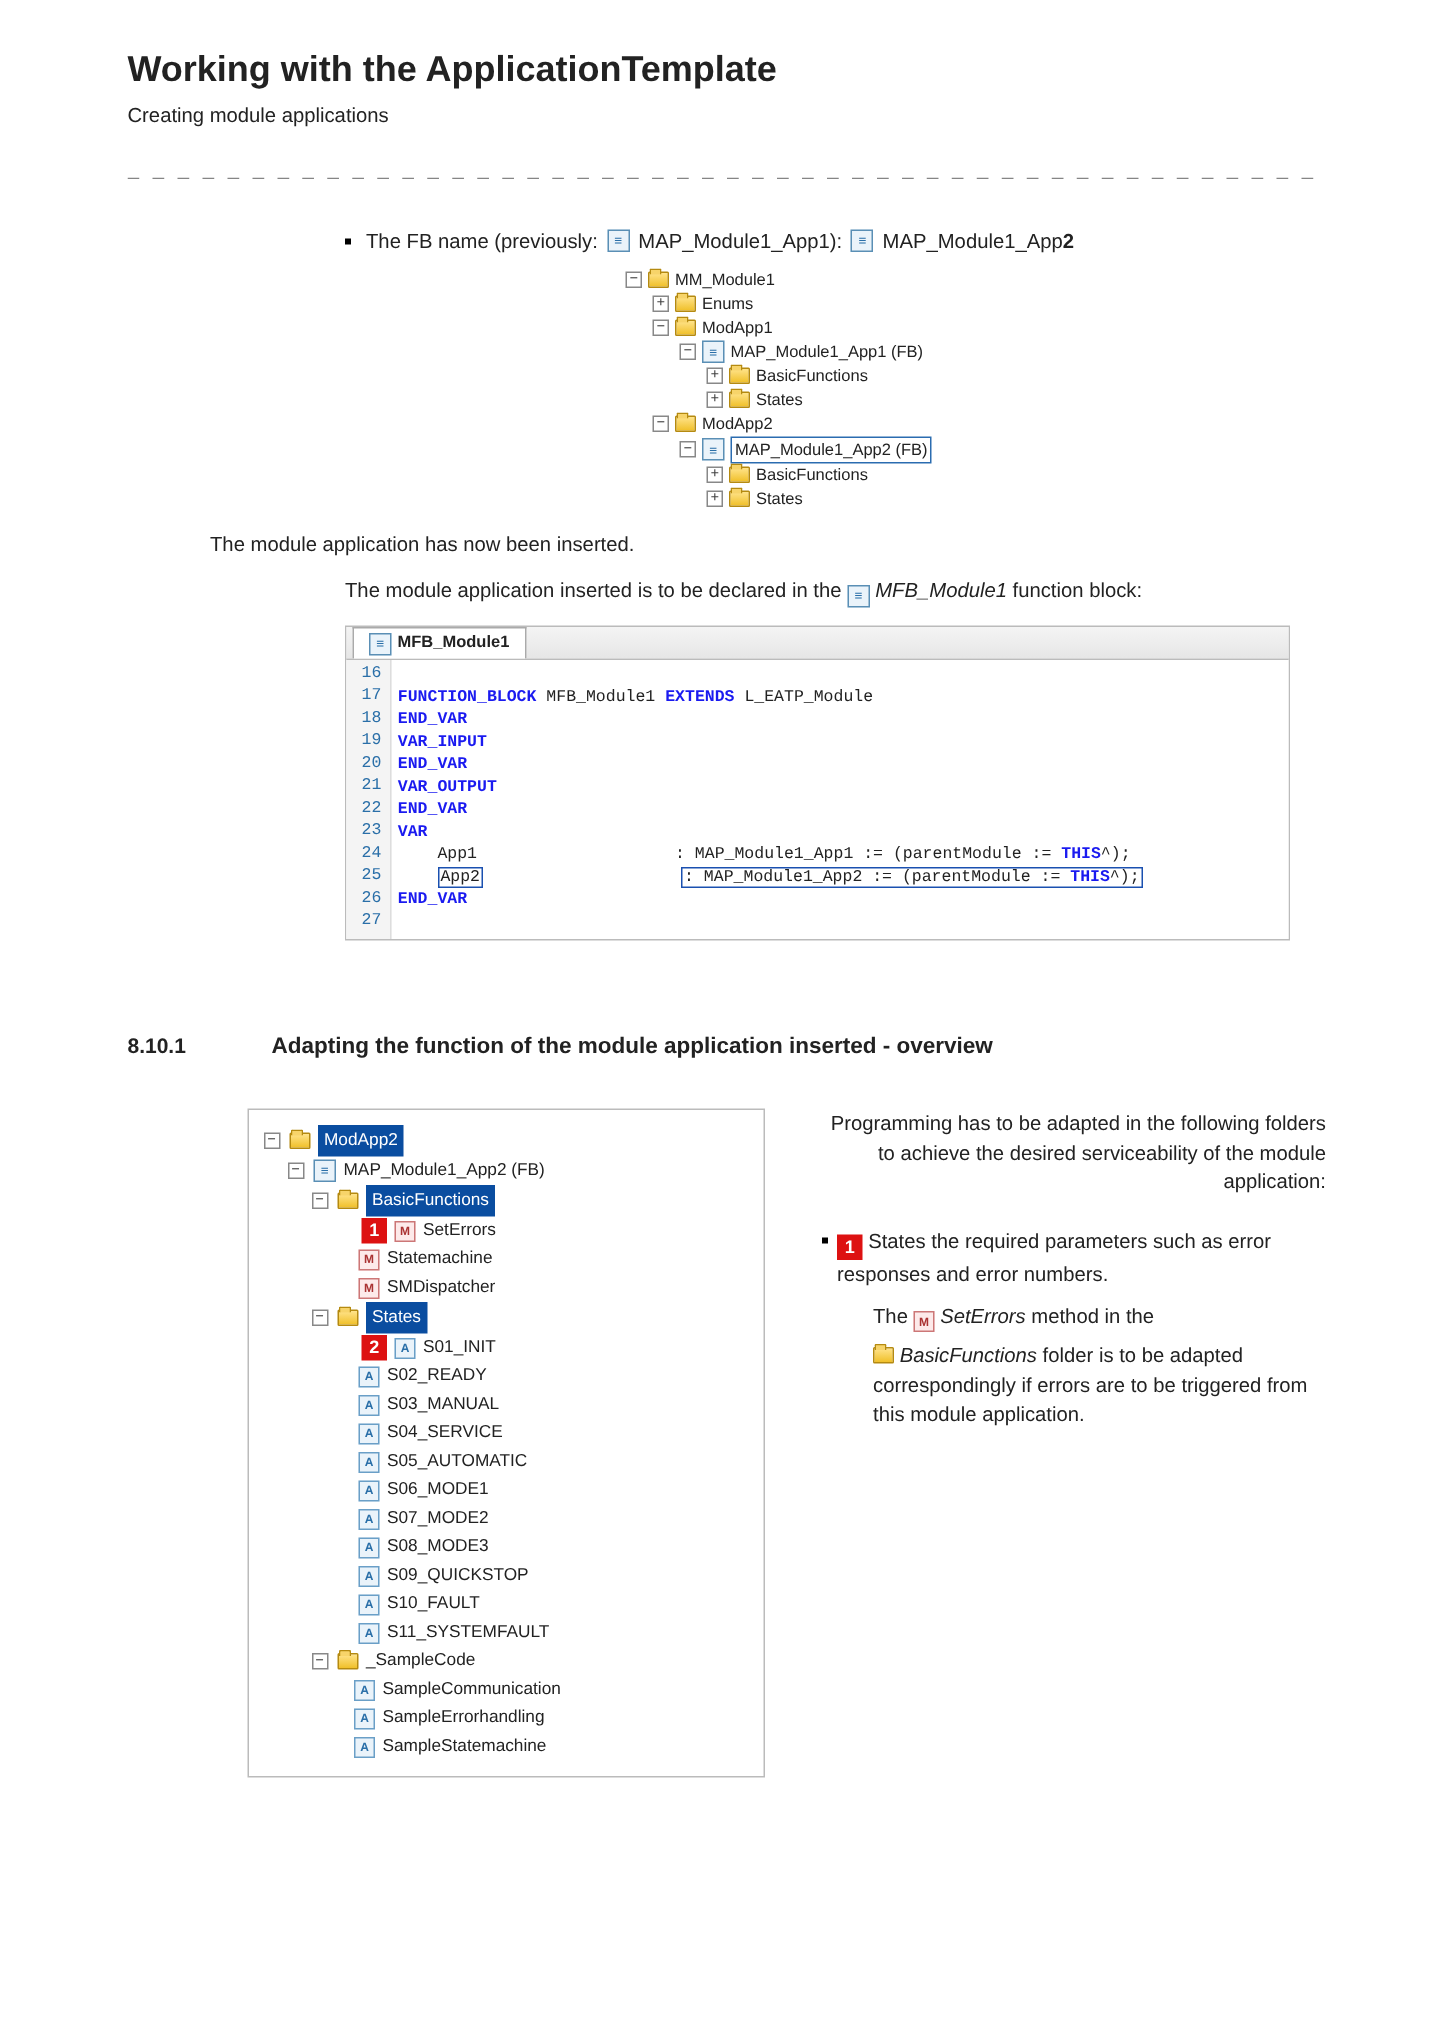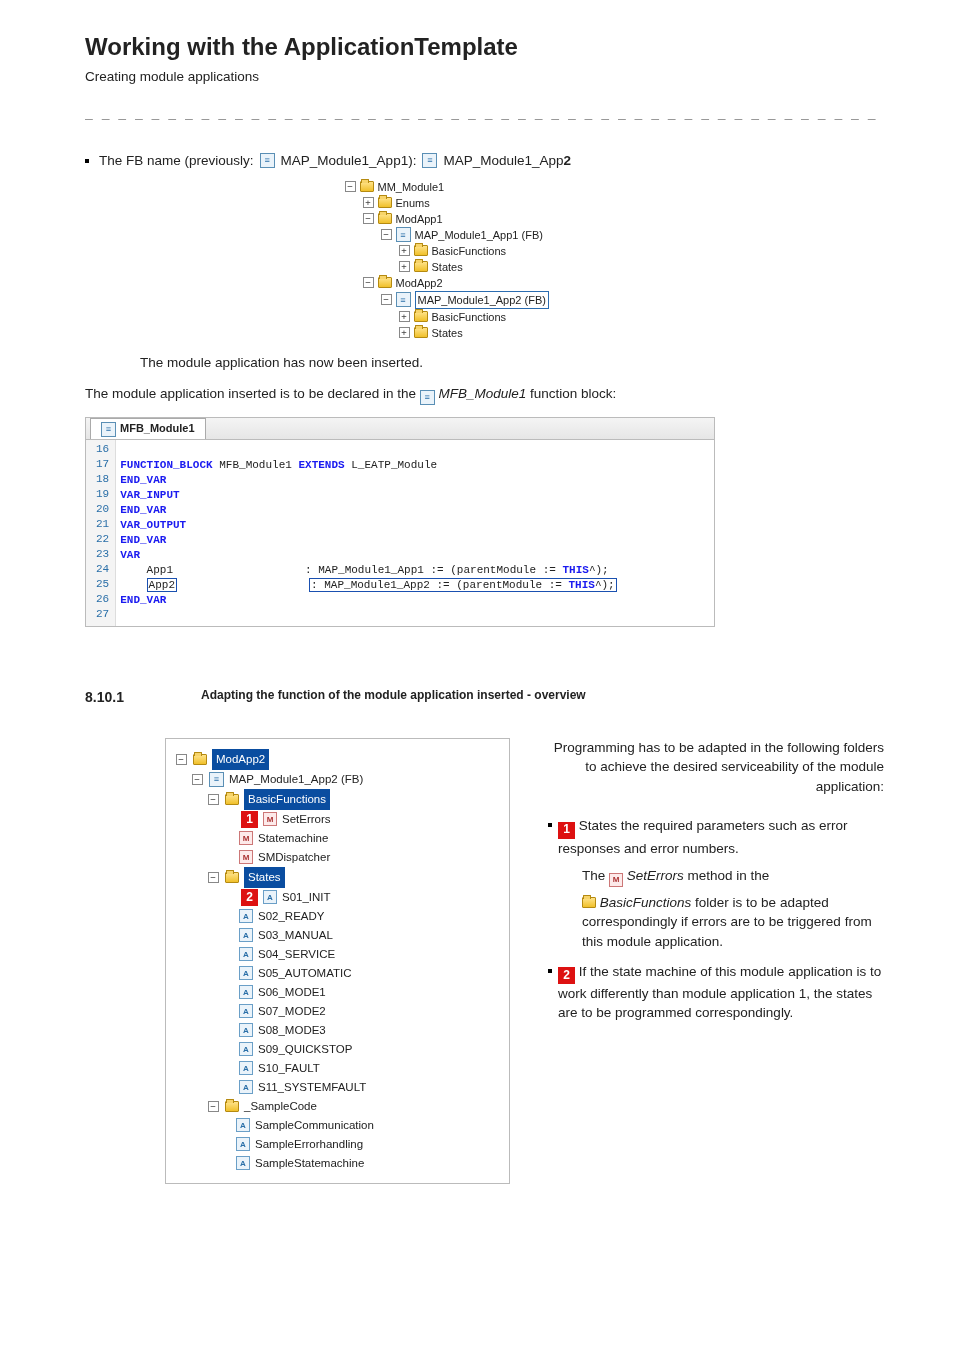--- a/index.html
+++ b/index.html
@@ -1,20 +1,20 @@
 <!DOCTYPE html>
 <html><head>
 <meta charset="utf-8">
 <style>
   * { margin: 0; padding: 0; box-sizing: border-box; }
   body { font-family: "Segoe UI", Arial, sans-serif; background: #fff; color: #222; width: 954px; padding: 30px 70px 30px 85px; font-size: 13.5px; line-height: 1.45; }
   .page-title { font-size: 24px; font-weight: 700; margin-bottom: 2px; }
   .subtitle { font-size: 13.5px; margin-bottom: 18px; }
   .dashes { font-family: monospace; letter-spacing: 0.5px; font-size: 13px; color: #333; margin-bottom: 28px; white-space: nowrap; overflow: hidden; }
-  .indent { }
+  .indent { margin-left: 145px; }
   .bullet-row { display: flex; align-items: center; gap: 6px; margin-bottom: 8px; }
   .dot { width: 4px; height: 4px; background: #000; border-radius: 0; display: inline-block; margin: 0 4px 0 0; flex-shrink: 0; }
   .fb-icon { width: 15px; height: 15px; border: 1px solid #5a8fb5; background: #eaf3fa; display: inline-flex; align-items: center; justify-content: center; font-size: 9px; color: #2a6fa8; font-weight: bold; flex-shrink: 0; }
   .folder-icon { width: 14px; height: 11px; display: inline-block; flex-shrink: 0; position: relative; }
   .folder-icon.yellow { background: linear-gradient(#ffe38a,#f0c02a); border: 1px solid #b58a10; border-radius: 1px; }
   .folder-icon.yellow::before { content:""; position:absolute; top:-3px; left:0; width:6px; height:3px; background:#f7d46a; border:1px solid #b58a10; border-bottom:none; border-radius:1px 1px 0 0; }
   .method-icon { width:14px; height:14px; border:1px solid #c77; background:#fdeaea; display:inline-flex; align-items:center; justify-content:center; font-size:8px; color:#a33; font-weight:bold; flex-shrink:0; }
   .action-icon { width:14px; height:14px; border:1px solid #6a9fc7; background:#eaf3fa; display:inline-flex; align-items:center; justify-content:center; font-size:8px; color:#2a6fa8; font-weight:bold; flex-shrink:0; }
   .expander { width:11px; height:11px; border:1px solid #888; font-size:9px; line-height:9px; text-align:center; display:inline-flex; align-items:center; justify-content:center; color:#444; background:#fff; flex-shrink:0; font-family:monospace; }
   .tree { font-family: "Tahoma","Segoe UI",sans-serif; font-size:11px; line-height:16px; color:#222; }
@@ -32,21 +32,21 @@
   .code-body { display:flex; background:#fff; }
   .gutter { background:#f4f4f4; color:#2a6fa8; font-family:"Courier New",monospace; font-size:11px; text-align:right; padding:2px 6px 2px 10px; border-right:1px solid #ddd; }
   .gutter div { height:15px; line-height:15px; }
   .code-lines { font-family:"Courier New",monospace; font-size:11px; padding:18px 4px; flex:1; }
   .code-lines div { height:15px; line-height:15px; white-space:pre; }
   .kw { color:#1a1af0; font-weight:bold; }
   .cm { color:#0a7a22; font-style:italic; }
   .hl { border:1px solid #1a50b0; padding:0 1px; }
   .section-row { display:flex; align-items:flex-start; margin-top:60px; gap:38px; }
   .sec-num { font-size:14px; font-weight:700; width:58px; flex-shrink:0; }
-  .sec-title { font-size:12px; font-weight:700;margin-left:20px; }
+  .sec-title { font-size:15px; font-weight:700; }
   .two-col { display:flex; gap:38px; margin-top:30px; align-items:flex-start; }
   .left-col { width: 345px; flex-shrink:0; }
   .right-col { flex:1; font-size:13.5px; }
   .panel { border:1px solid #bbb; padding:10px 8px 10px 8px; background:#fff; }
   .panel .tree { font-size:11.5px; line-height:19px; }
   .panel .tree .row { gap:5px; }
   .badge { display:inline-flex; width:17px; height:17px; background:#d11; color:#fff; font-weight:bold; font-size:12px; align-items:center; justify-content:center; flex-shrink:0; }
   .hdr-bar { background:#0a4da0; color:#fff; padding:1px 4px; font-size:11.5px; display:flex; align-items:center; gap:4px; }
   .italic { font-style:italic; }
   .right-col p { margin-bottom:20px;text-align:right; }
@@ -315,22 +315,15 @@
                 <span>method in the</span>
                 <div style="height:6px;"></div>
                 <span class="folder-icon yellow" style="vertical-align:-1px;"></span>
                 <span class="italic">BasicFunctions</span>
                 <span>folder is to be adapted correspondingly if errors are to be triggered from this module application.</span>
               </div>
             </div>
           </div>
         </div>
       </li>
-      <li>
-        <span class="dot2"></span>
-        <div>
-          <span class="badge" style="vertical-align:-3px;">2</span>
-          <span>If the state machine of this module application is to work differently than module application 1, the states are to be programmed correspondingly.</span>
-        </div>
-      </li>
     </ul>
   </div>
 </div>
 
 </body></html>

